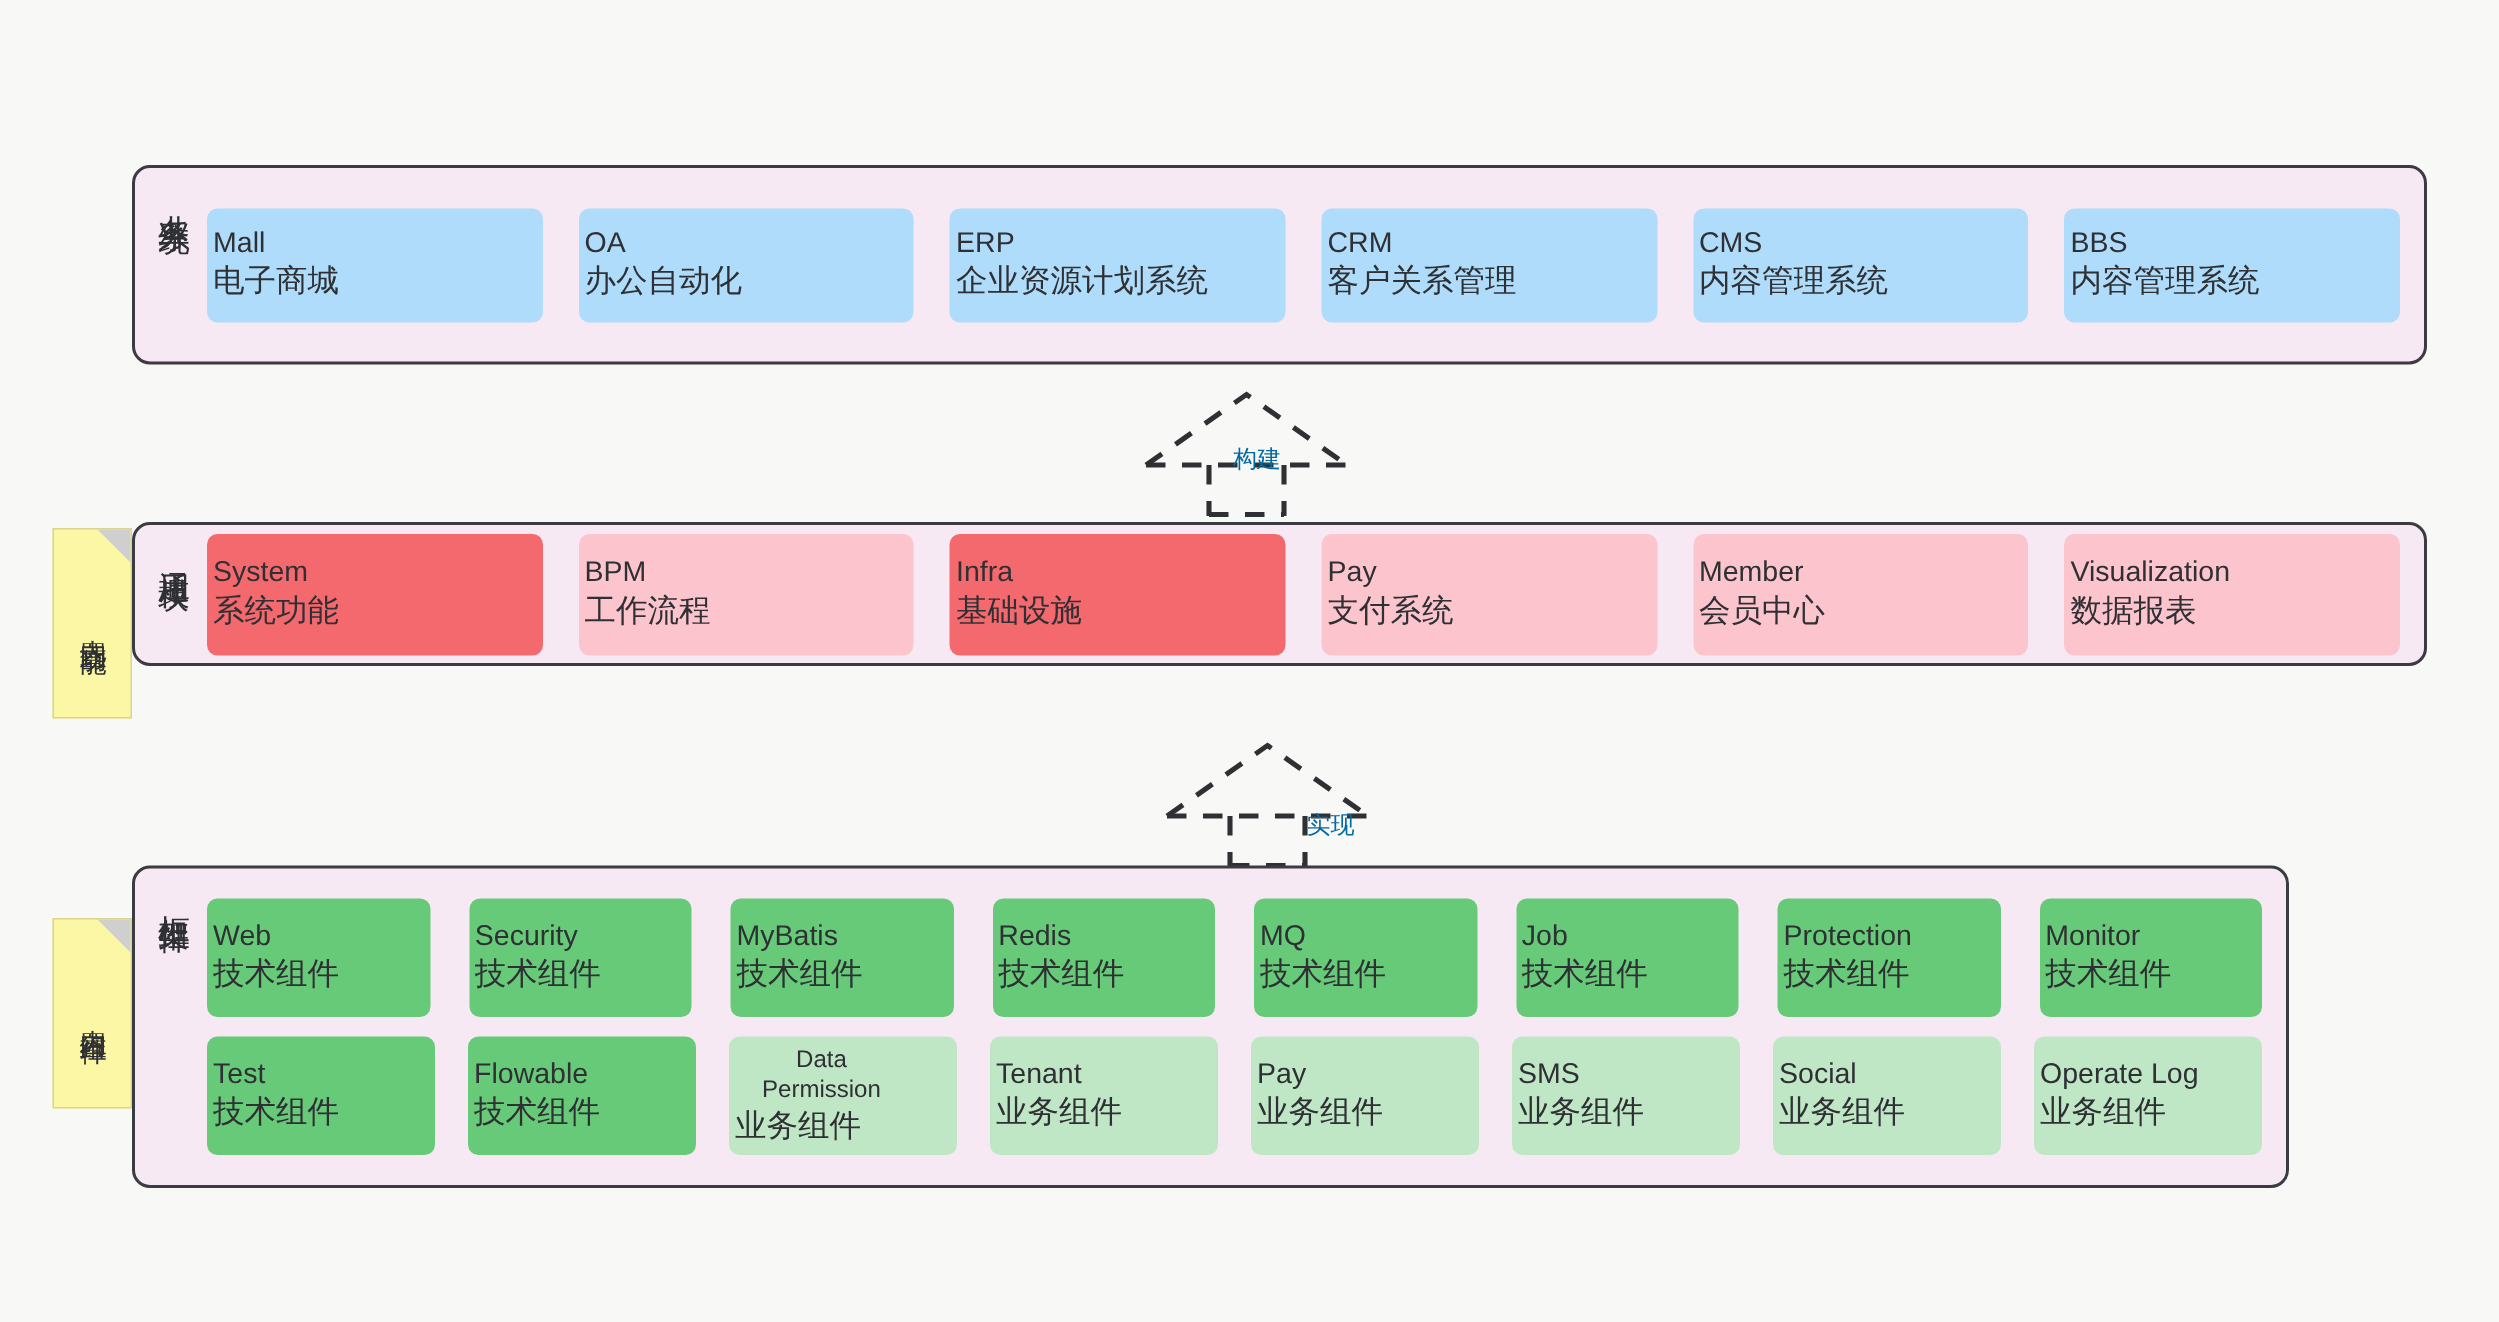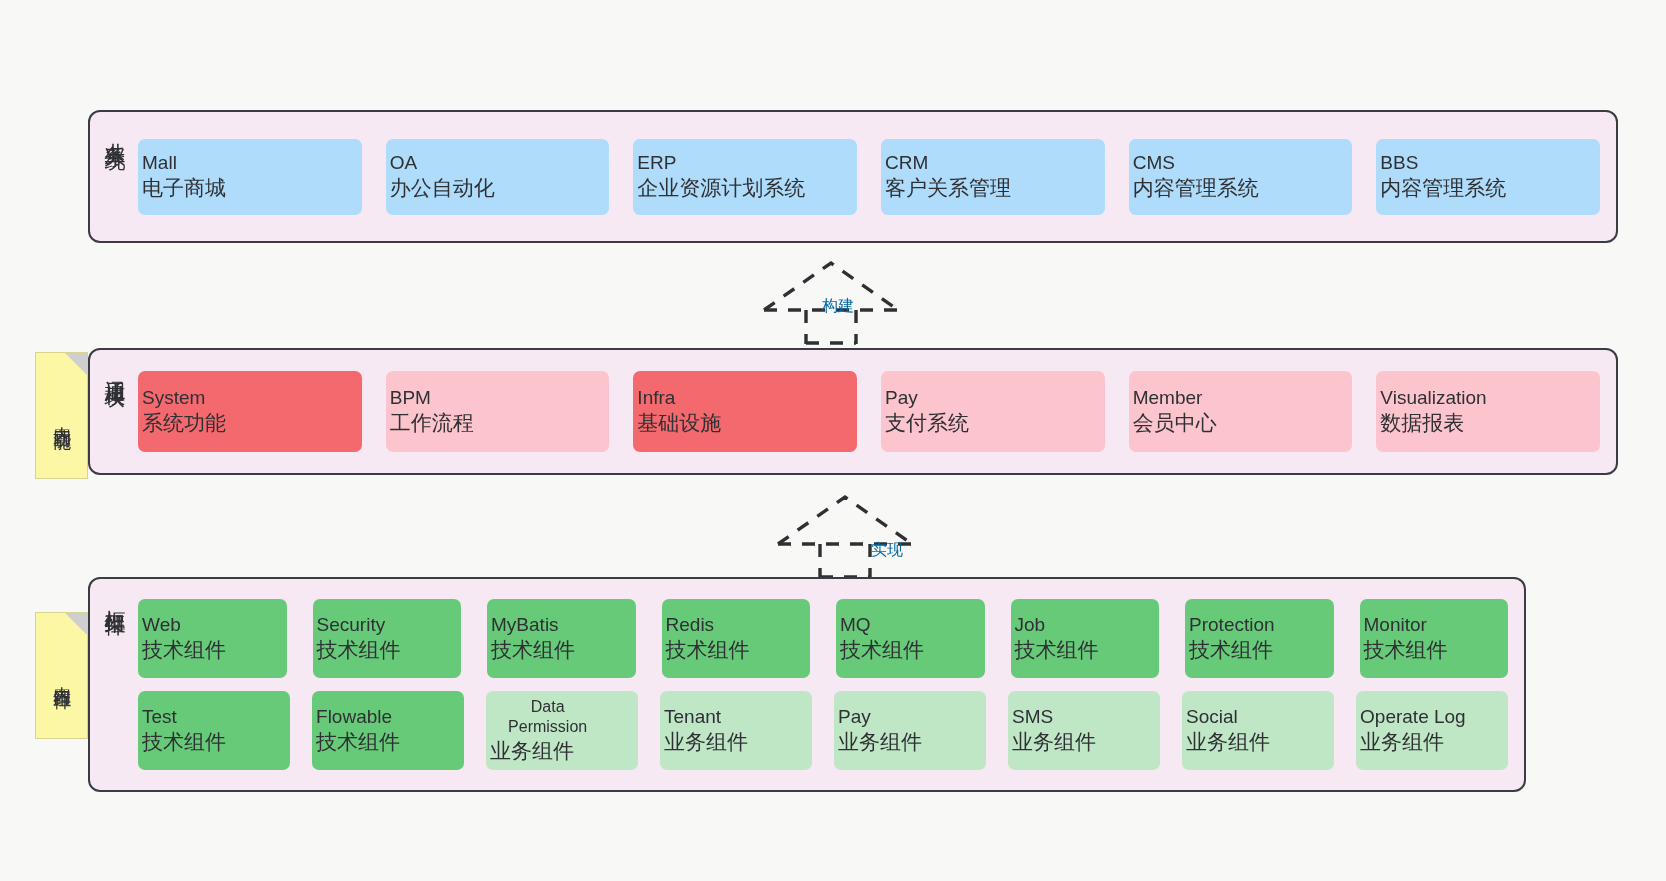--- a/index.html
+++ b/index.html
@@ -187,21 +187,21 @@
       <path d="M 8 52 L 75 5 L 142 52" stroke="#2f3034" stroke-width="3.4" stroke-dasharray="13 11" fill="none" stroke-linecap="butt" stroke-linejoin="miter"></path>
       <path d="M 8 52 L 142 52" stroke="#2f3034" stroke-width="3.4" stroke-dasharray="13 11" fill="none"></path>
 
       <path d="M 50 52 L 50 86" stroke="#2f3034" stroke-width="3.4" stroke-dasharray="13 11" fill="none"></path>
       <path d="M 100 52 L 100 86" stroke="#2f3034" stroke-width="3.4" stroke-dasharray="13 11" fill="none"></path>
       <path d="M 50 85 L 100 85" stroke="#2f3034" stroke-width="3.4" stroke-dasharray="13 11" fill="none"></path>
     </svg>
     <span class="arrow-label" style="left:66px; top:38px;">构建</span>
   </div>
 
-  <div class="layer" style="left:88px; top:348px; width:1530px; height:127px;">
+  <div class="layer" style="left:88px; top:348px; width:1530px; height:96px;">
     <div class="layer-title">通用模块</div>
     <div class="layer-body">
       <div class="box-row" style="height:81px;">
 
         <div class="node c-red">
           <span class="n-title">System</span>
           <span class="n-sub">系统功能</span>
         </div>
 
         <div class="node c-pink">

